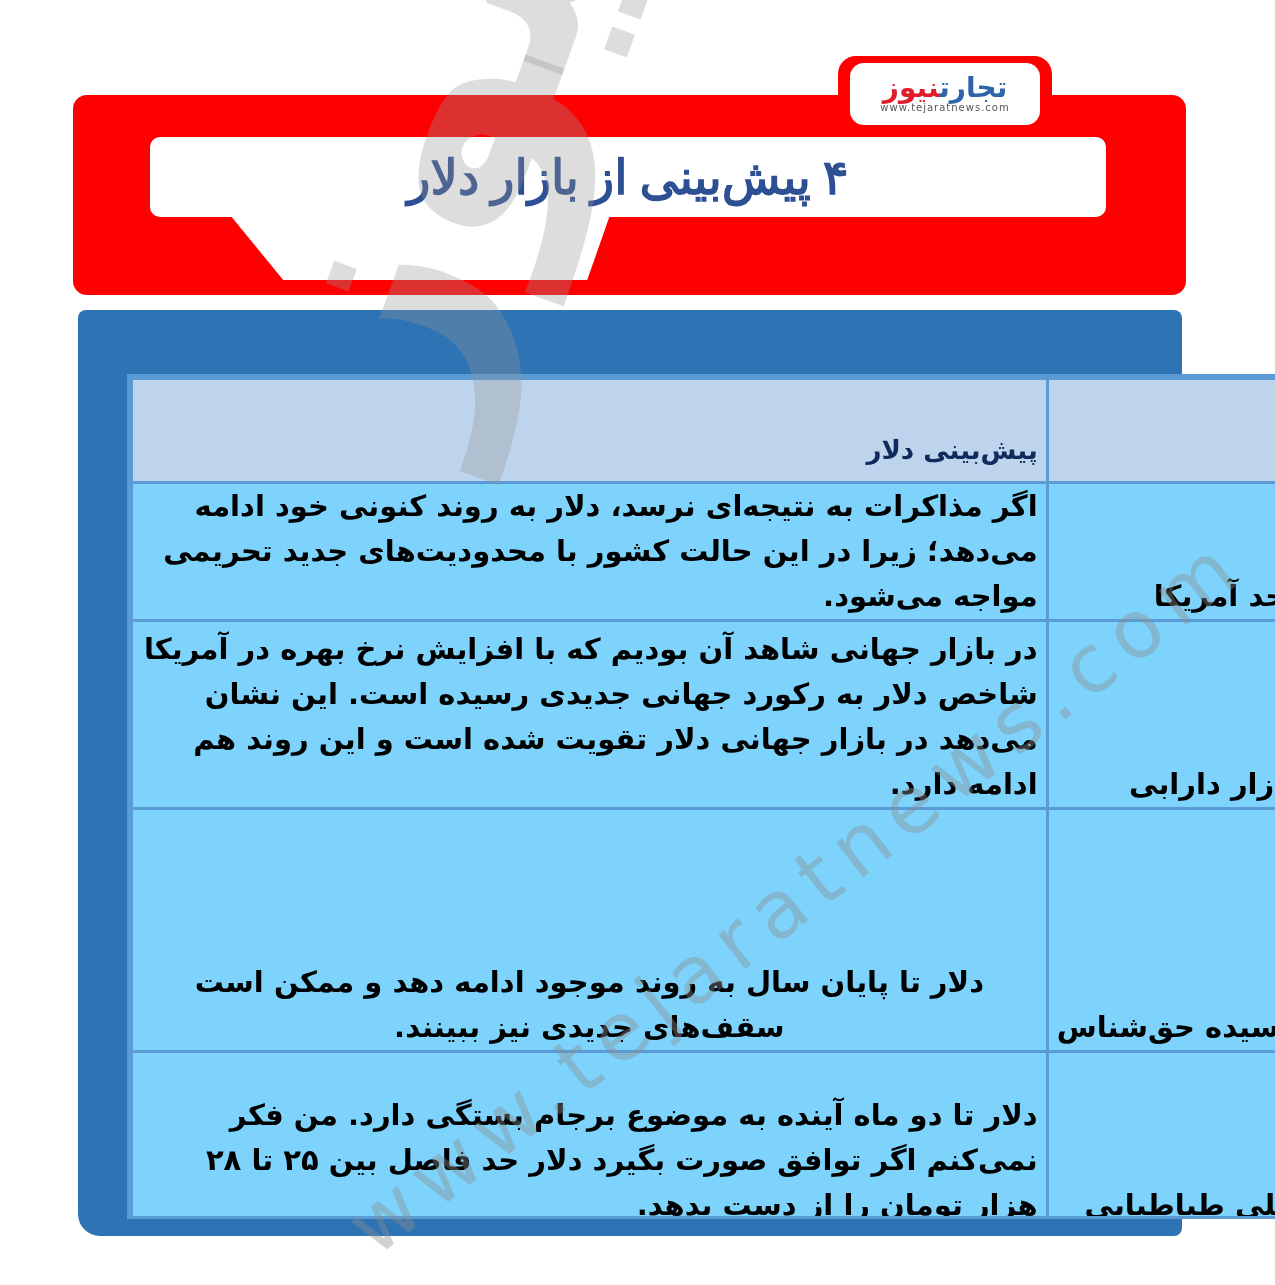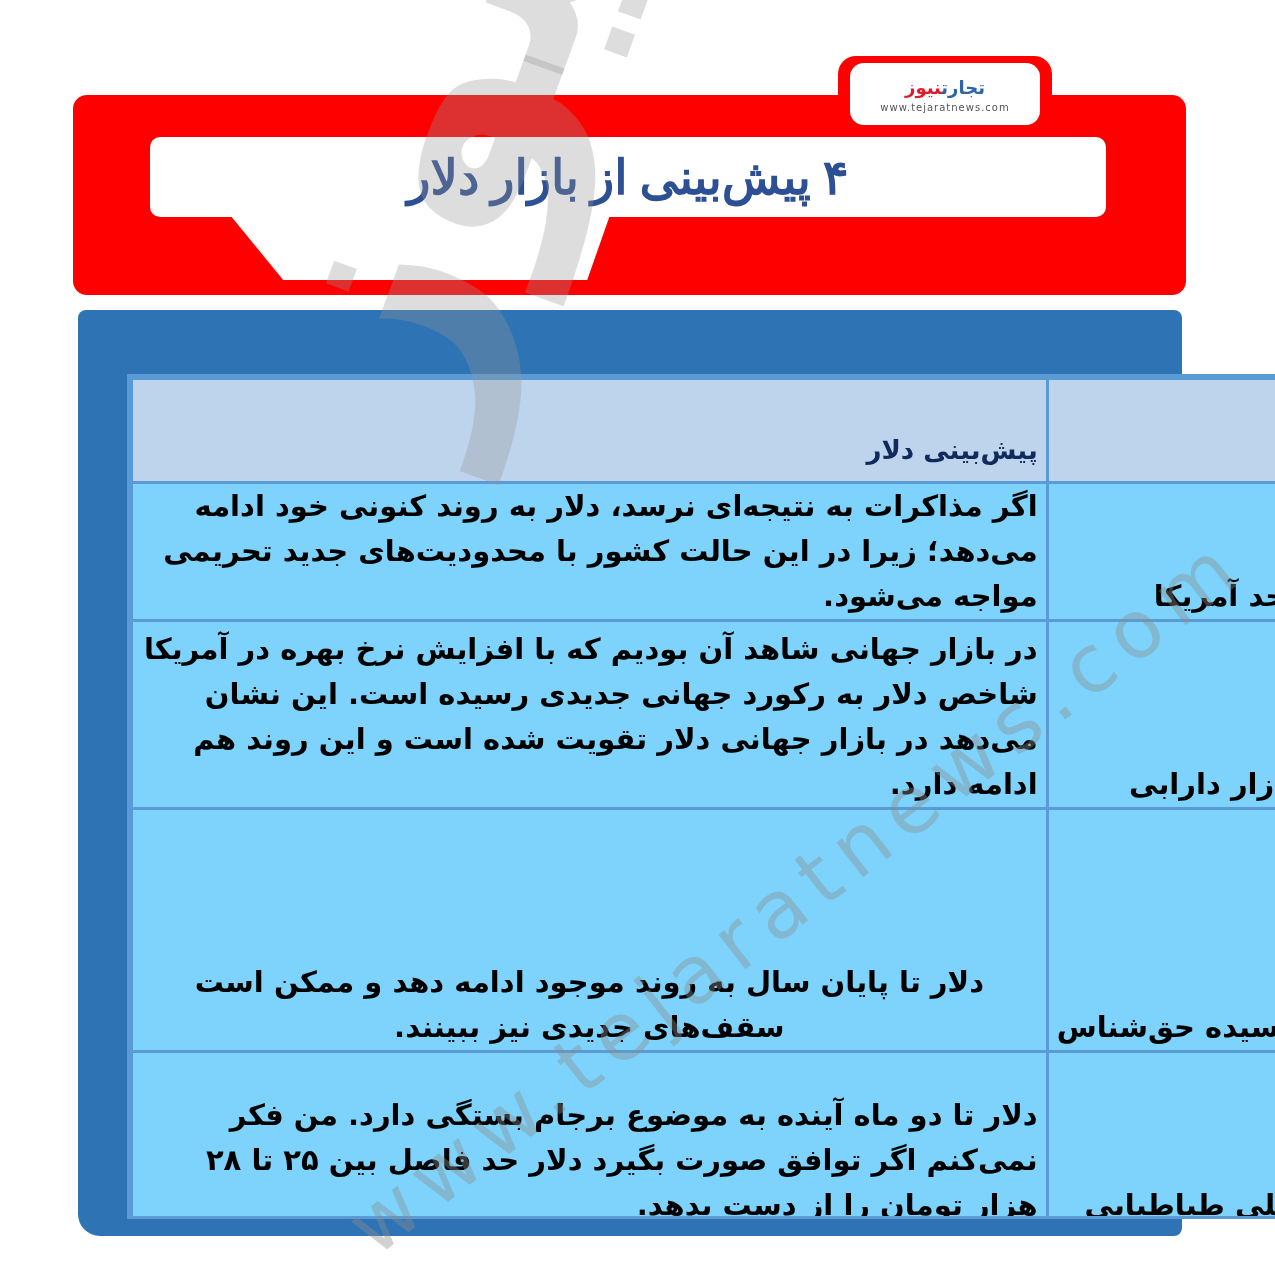--- a/index.html
+++ b/index.html
@@ -41,21 +41,21 @@
       background: #ffffff;
       border-radius: 14px;
       display: flex;
       flex-direction: column;
       align-items: center;
       justify-content: center;
       direction: rtl;
     }
     .logo-main {
       font-weight: bold;
-      font-size: 18px;
+      font-size: 28px;
       line-height: 24px;
     }
     .logo-main .logo-red { color: #e01b2a; }
     .logo-main .logo-blue { color: #2e65a8; }
     .logo-url {
       direction: ltr;
       font-size: 10px;
       letter-spacing: 1px;
       color: #555555;
       margin-top: 2px;

